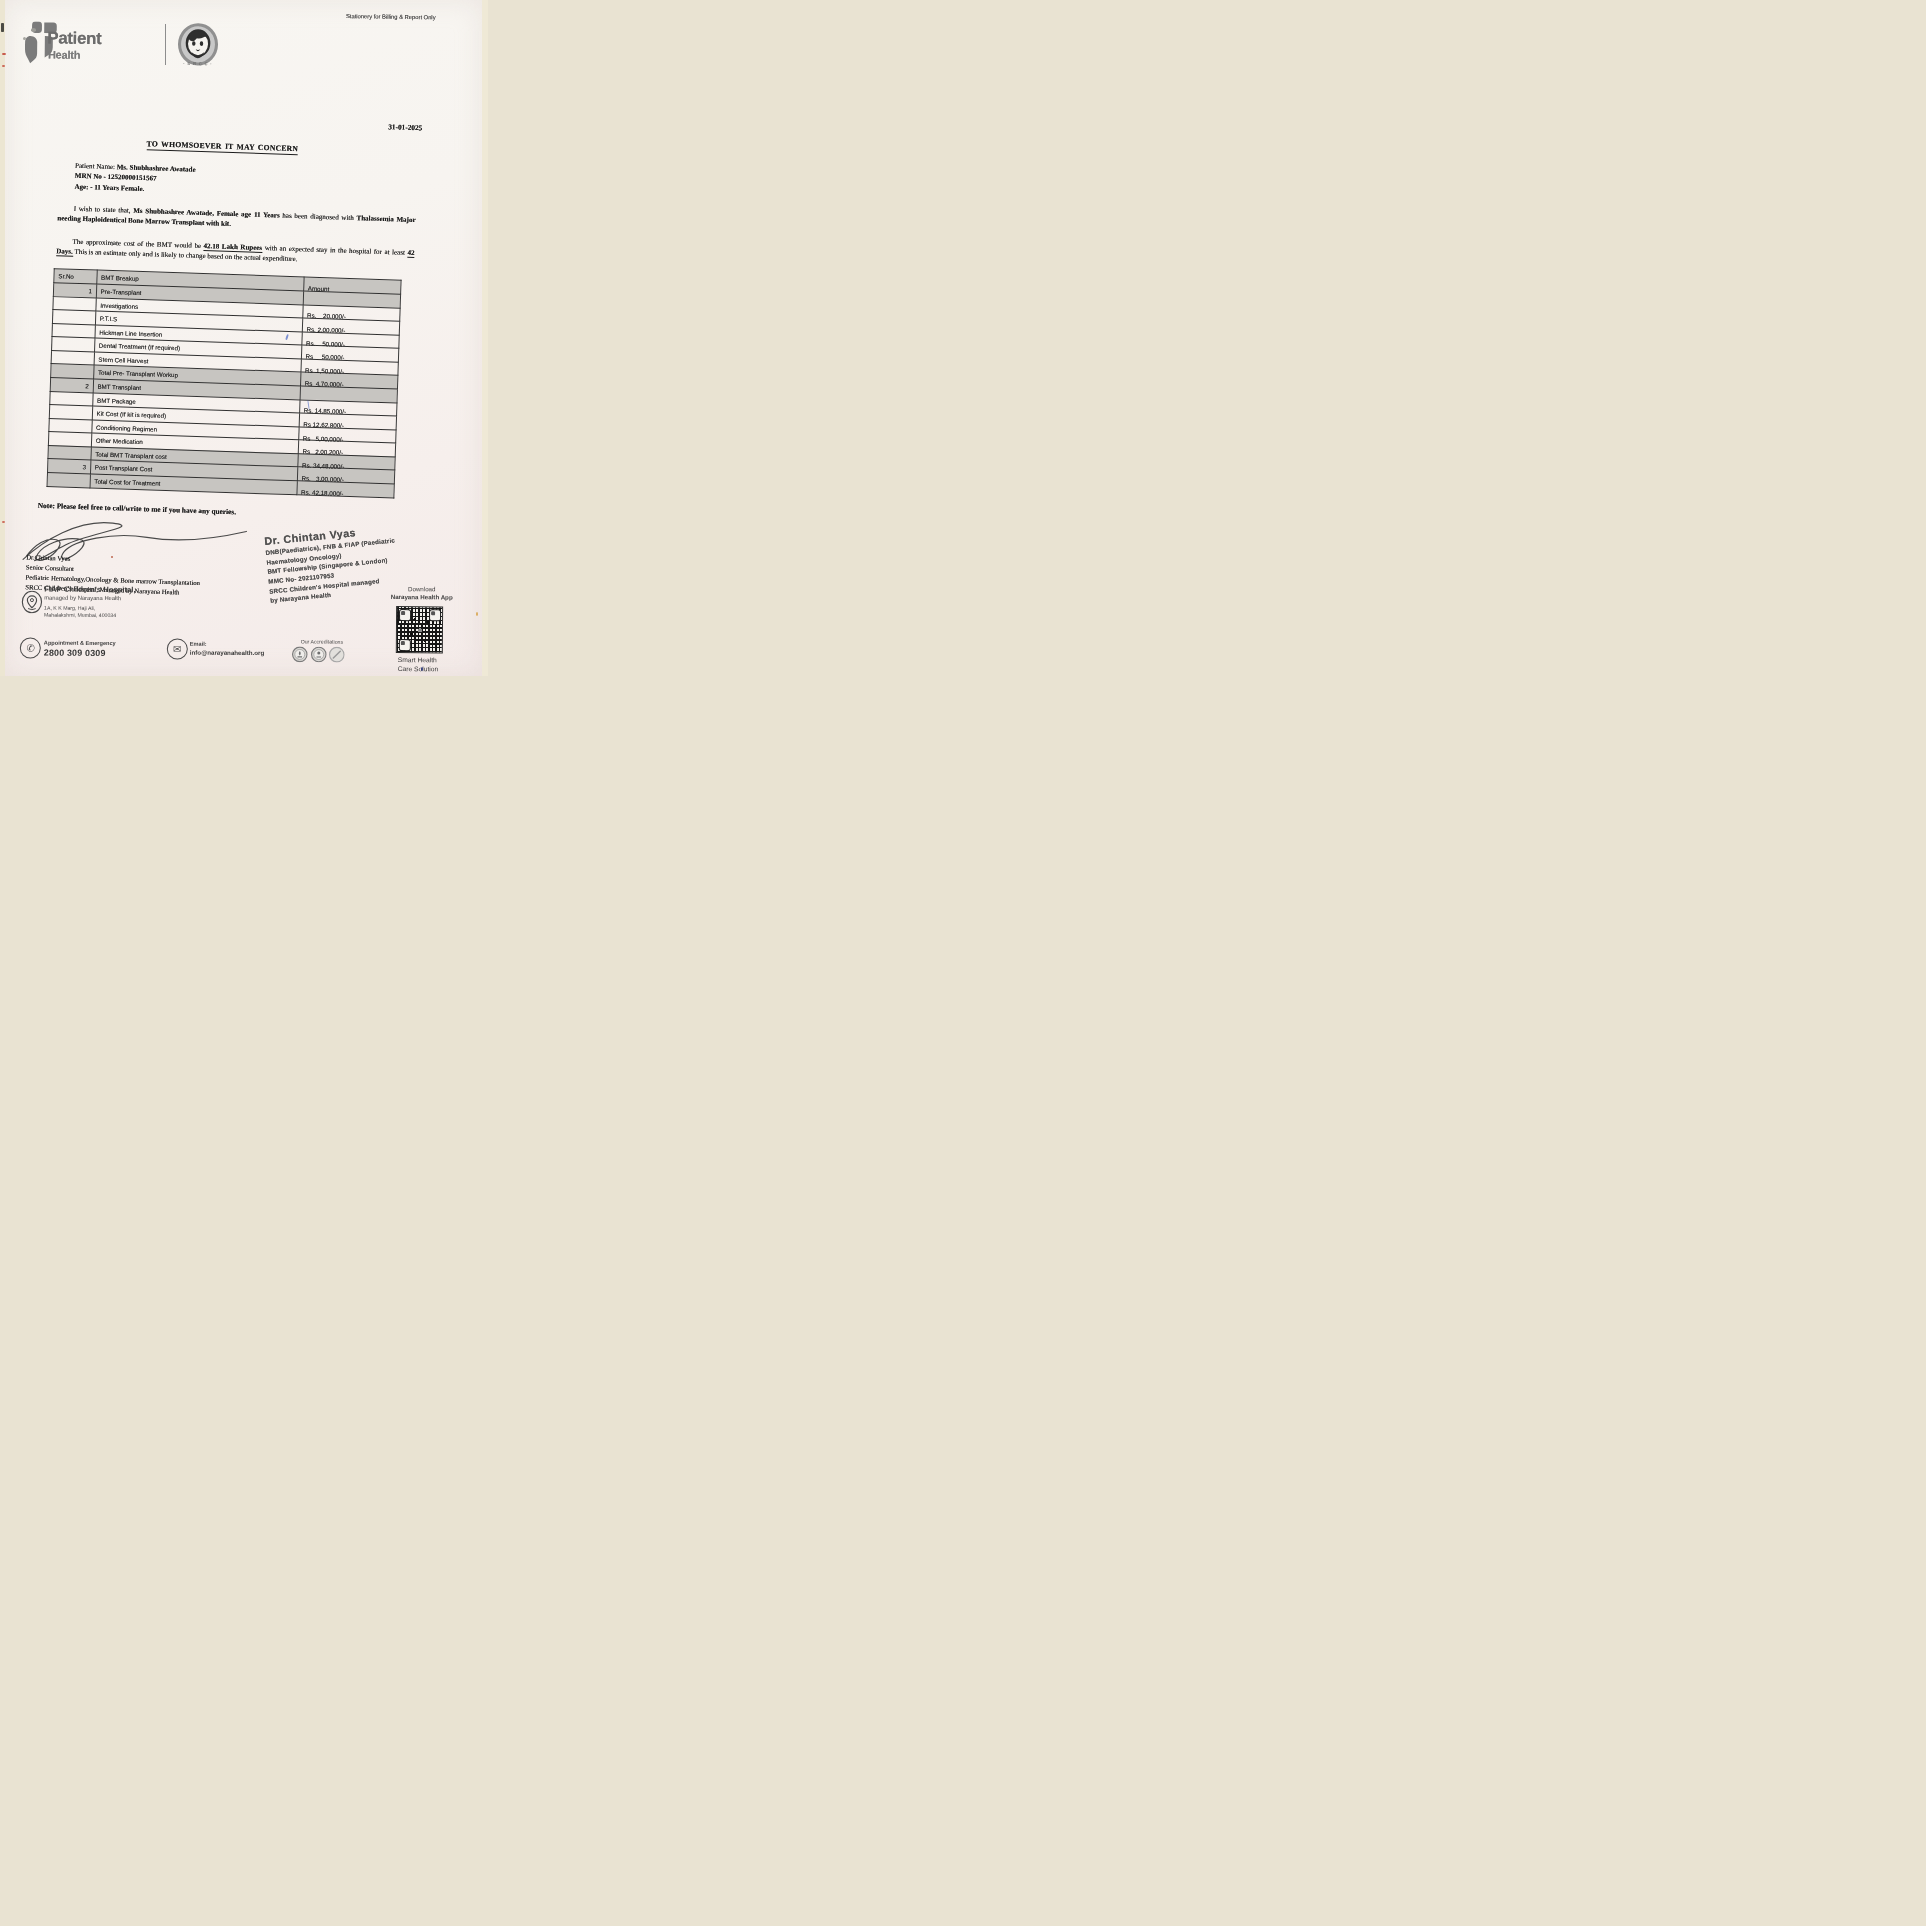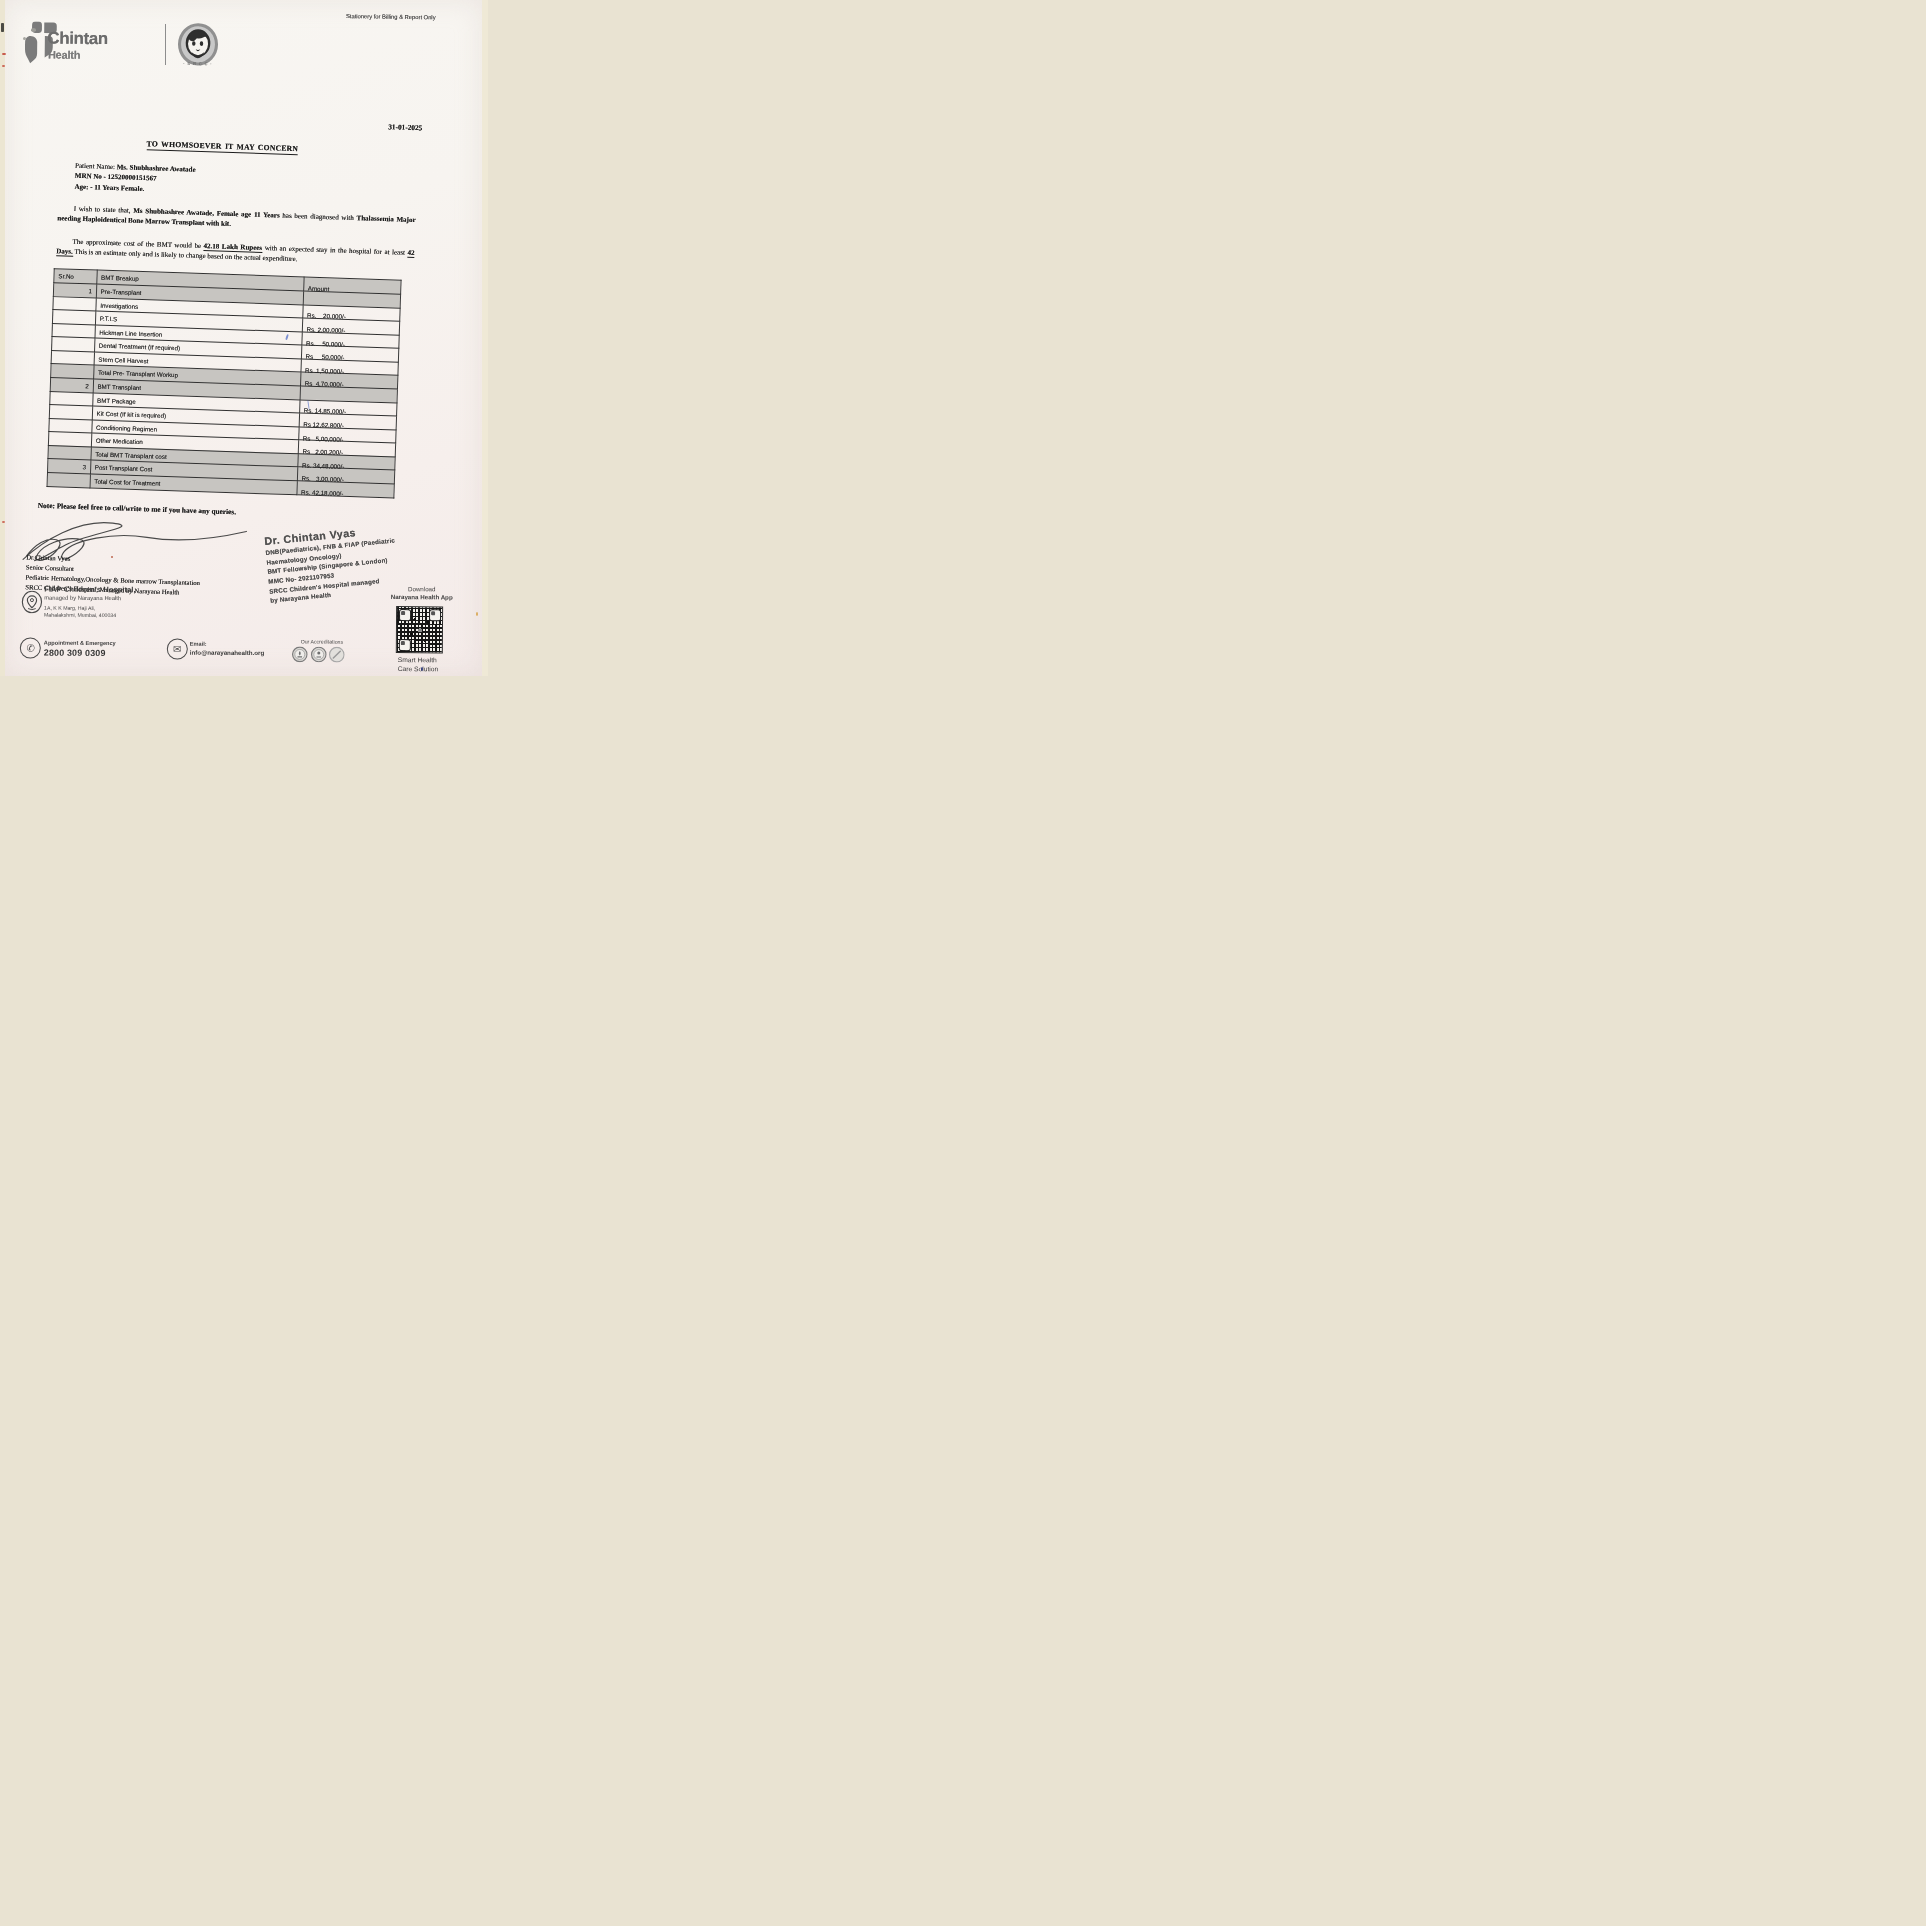--- a/index.html
+++ b/index.html
@@ -126,21 +126,21 @@
 
 <div class="logo-block">
   <svg width="35" height="46" viewBox="0 0 92 120">
     <g fill="#7b7b7b">
       <rect x="18" y="0" width="26" height="30" rx="9"></rect>
       <path d="M50 2 h24 a9 9 0 0 1 9 9 v10 a9 9 0 0 1 -9 9 h-24 z"></path>
       <path d="M14 38 c10 0 18 7 18 16 v30 c0 9 -4 14 -9 18 l-9 8 -5 -10 c-5 -8 -9 -16 -9 -28 v-18 c0 -9 6 -16 14 -16 z"></path>
       <path d="M52 38 h12 a9 9 0 0 1 9 9 v20 c0 10 -4 16 -10 20 l-11 7 z"></path>
     </g>
   </svg>
-  <div class="brand-name">Chintan</div>
+  <div class="brand-name">Patient</div>
   <div class="brand-sub">Health</div>
 </div>
 
 <div class="divider"></div>
 
 <div class="srcc-logo">
   <svg width="44" height="47" viewBox="0 0 114 122">
     <ellipse cx="57" cy="58" rx="52" ry="55" fill="#909090"></ellipse>
     <ellipse cx="57" cy="58" rx="44" ry="47" fill="#c8c8c8"></ellipse>
     <ellipse cx="57" cy="55" rx="32" ry="36" fill="#2e2e2e"></ellipse>

